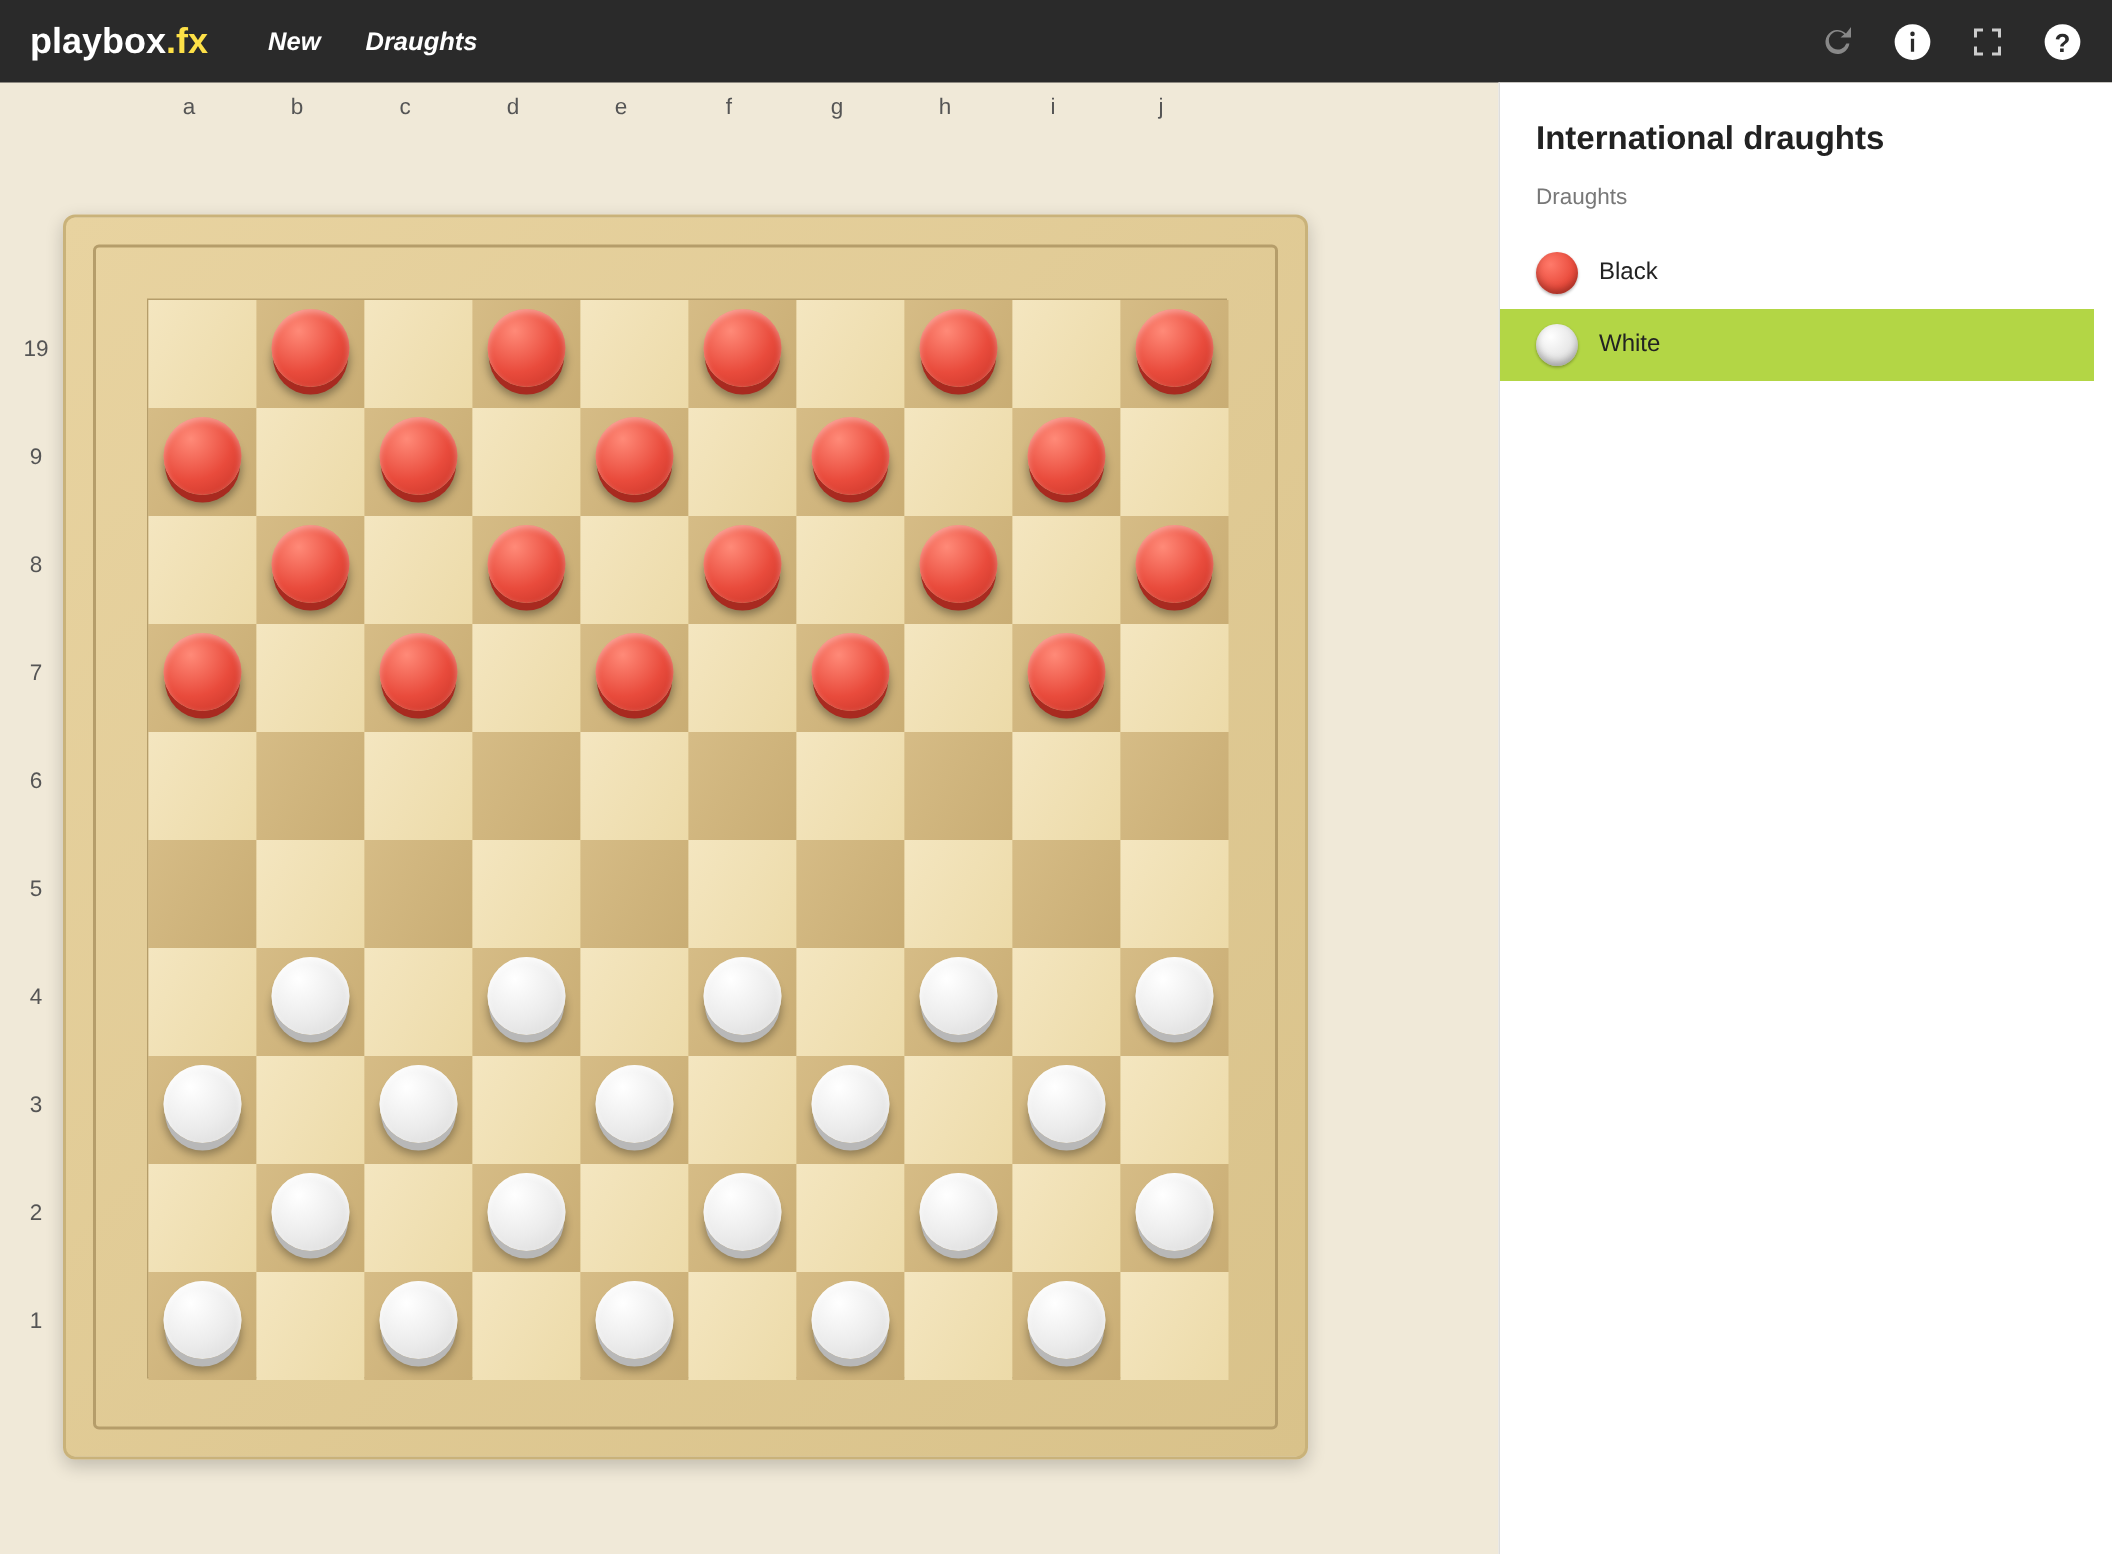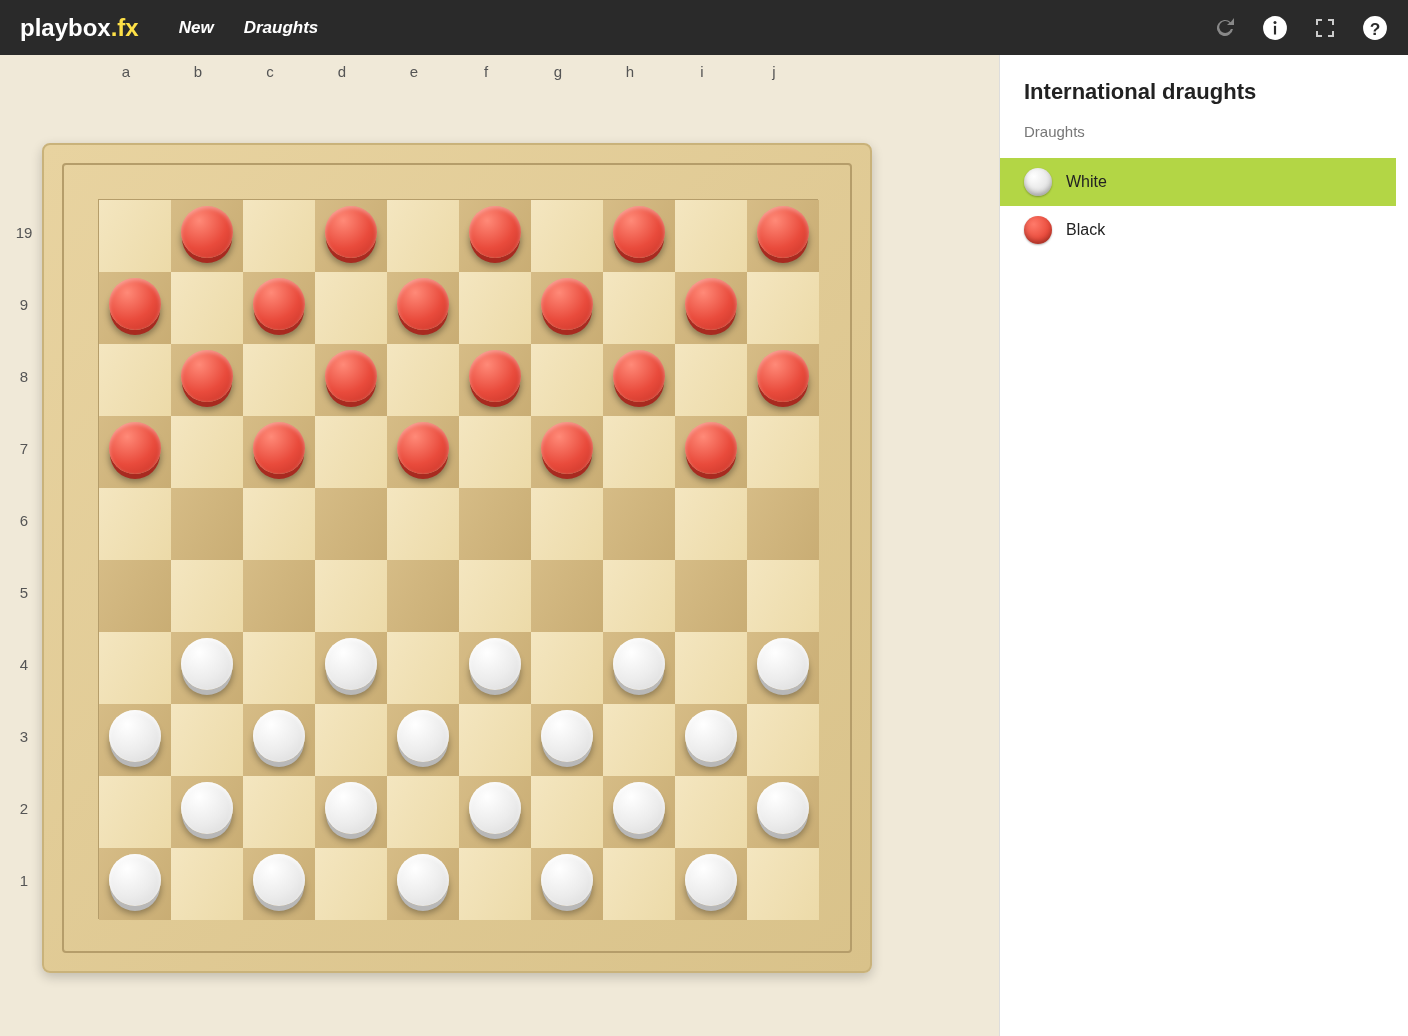--- a/index.html
+++ b/index.html
@@ -386,23 +386,23 @@
             <div class="piece white"></div>
           </div>
           <div class="square light"></div>
         </div>
     </div>
   </div>
   <div class="sidebar">
     <h1>International draughts</h1>
     <div class="subtitle">Draughts</div>
     <div id="players">
+        <div class="player-row">
+          <div class="player-piece red"></div>
+          <div class="player-name">Black</div>
+        </div>
         <div class="player-row active">
           <div class="player-piece white"></div>
           <div class="player-name">White</div>
         </div>
-        <div class="player-row">
-          <div class="player-piece red"></div>
-          <div class="player-name">Black</div>
-        </div>
       </div>
   </div>
 </div>
 
 </body></html>

